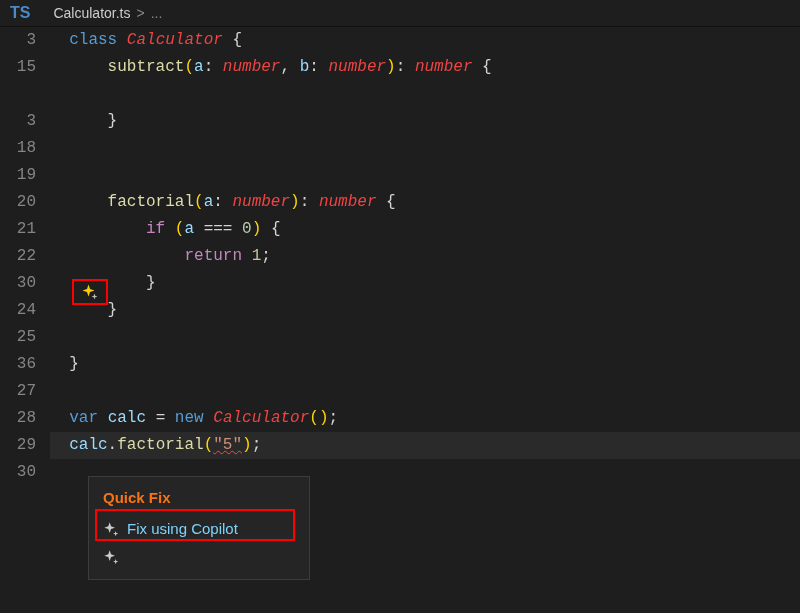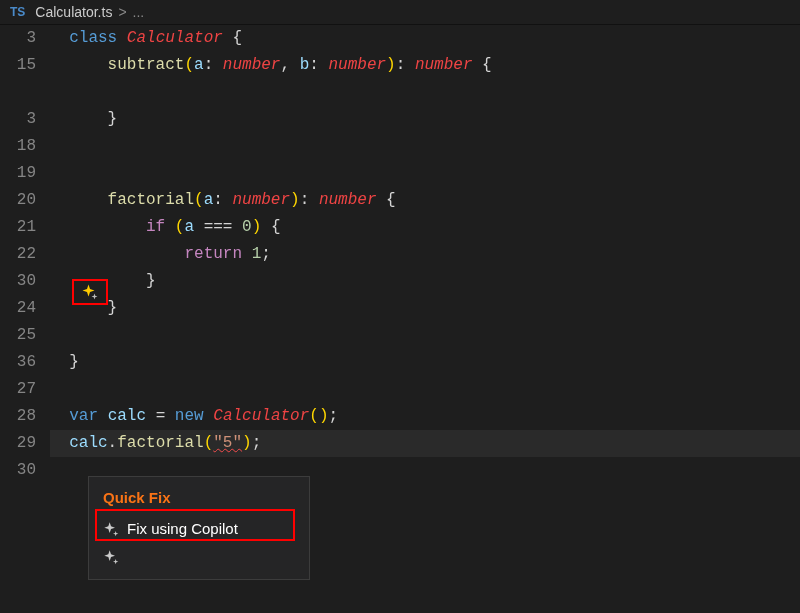--- a/index.html
+++ b/index.html
@@ -18,22 +18,22 @@
     padding: 4px 10px;
     font-size: 14px;
     color: #888;
     font-family: 'Segoe UI', sans-serif;
     border-bottom: 1px solid #111;
     background: #1e1e1e;
   }
   .breadcrumb .ts-icon {
     color: #4a8ac9;
     font-weight: bold;
-    font-size: 12px;
-    margin-right: 10px;
+    font-size: 16px;
+    margin-right: 23px;
   }
   .breadcrumb .file { color: #ccc; }
   .breadcrumb .sep { margin: 0 6px; color: #888; }
   .breadcrumb .ellipsis { color: #888; }
   .editor {
     display: flex;
     position: relative;
   }
   .gutter {
     width: 50px;
@@ -106,21 +106,21 @@
   }
   .quickfix .header {
     color: #f97316;
     padding: 4px 14px 8px 14px;
     font-weight: 600;
   }
   .quickfix .item {
     display: flex;
     align-items: center;
     padding: 6px 14px;
-    color: #ffffff;
+    color: #7dd3fc;
     cursor: pointer;
   }
   .quickfix .item svg { width: 16px; height: 16px; margin-right: 8px; }
   .quickfix .item svg path { fill: #ccc; }
   .qf-item1-highlight {
     position: absolute;
     left: 95px;
     top: 509px;
     width: 200px;
     height: 32px;

